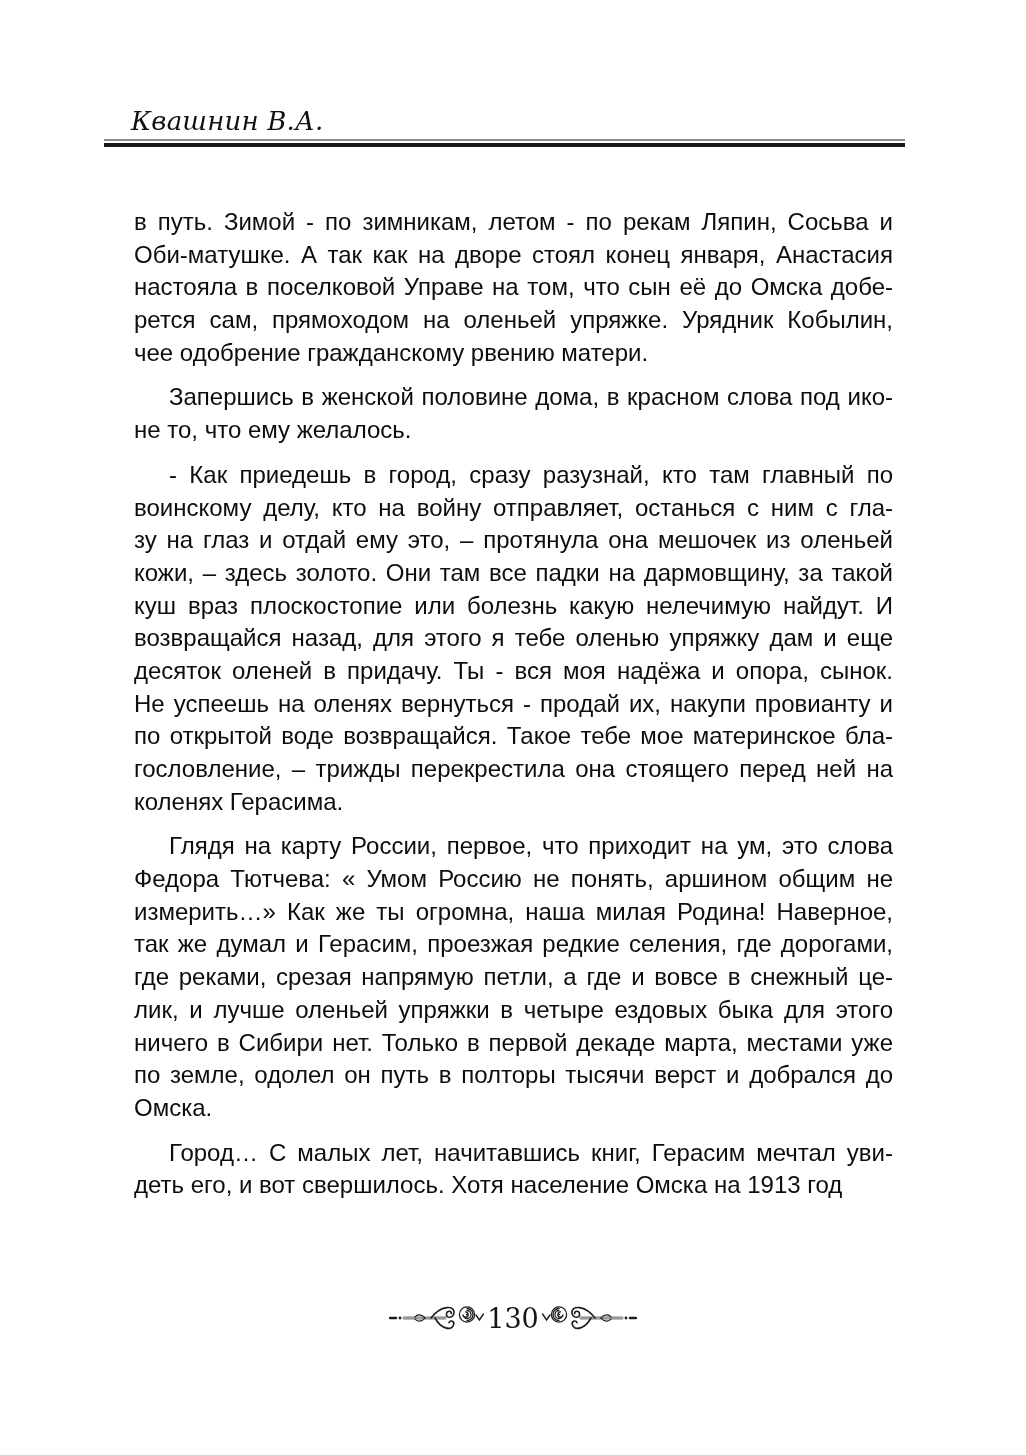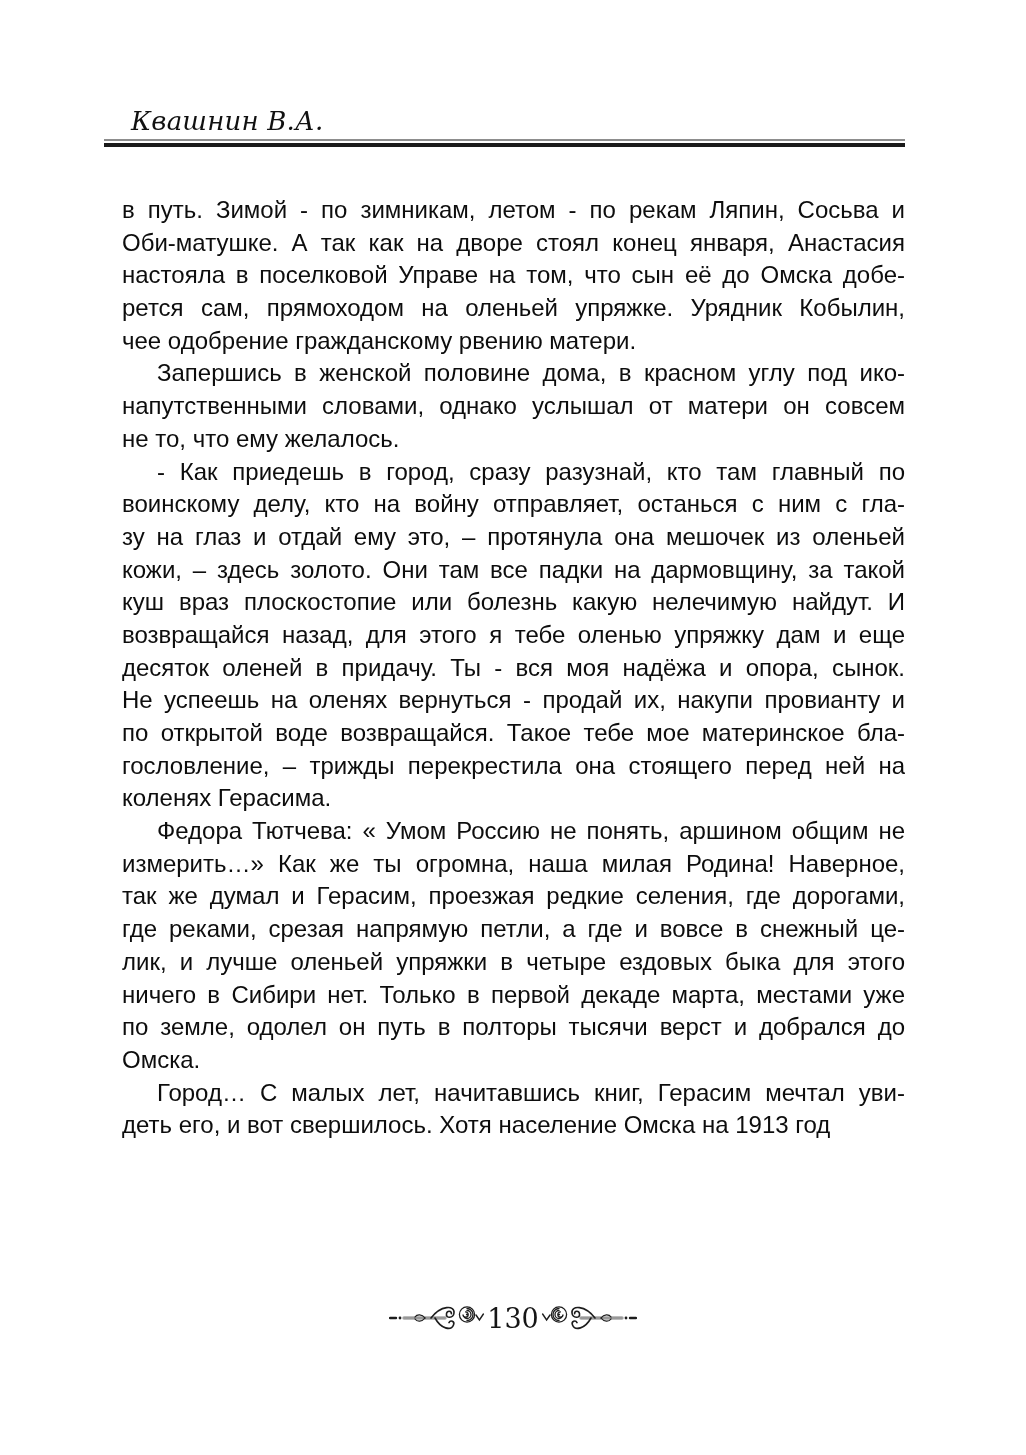--- a/index.html
+++ b/index.html
@@ -42,21 +42,21 @@
 
   
   .body-text {
     position: absolute;
     left: 122px; top: 194px;
     width: 783px;
     font-size: 24px;
     line-height: 32.7px;
     color: #0d0d0d;
   }
-  .para { margin: 0; }
+  .para { margin: 12px; }
   .line {
     height: 32.7px;
     overflow: hidden;
     text-align: justify;
     text-align-last: justify;
   }
   .line.last { text-align-last: left; }
   .para.indent .line:first-child { text-indent: 35px; }
 
   
@@ -94,38 +94,38 @@
 
   <div class="body-text" id="body-text">
       <div class="para">
         <div class="line">в путь. Зимой - по зимникам, летом - по рекам Ляпин, Сосьва и</div>
         <div class="line">Оби-матушке. А так как на дворе стоял конец января, Анастасия</div>
         <div class="line">настояла в поселковой Управе на том, что сын её до Омска добе-</div>
         <div class="line">рется сам, прямоходом на оленьей упряжке. Урядник Кобылин,</div>
         <div class="line last">чее одобрение гражданскому рвению матери.</div>
       </div>
       <div class="para indent">
-        <div class="line">Запершись в женской половине дома, в красном углу под ико-</div>
-        <div class="line">напутственными словами, однако услышал от матери он совсем</div>
+        <div class="line">Запершись в женской половине дома, в красном слова под ико-</div>
         <div class="line last">не то, что ему желалось.</div>
       </div>
       <div class="para indent">
         <div class="line">- Как приедешь в город, сразу разузнай, кто там главный по</div>
         <div class="line">воинскому делу, кто на войну отправляет, останься с ним с гла-</div>
         <div class="line">зу на глаз и отдай ему это, – протянула она мешочек из оленьей</div>
         <div class="line">кожи, – здесь золото. Они там все падки на дармовщину, за такой</div>
         <div class="line">куш враз плоскостопие или болезнь какую нелечимую найдут. И</div>
         <div class="line">возвращайся назад, для этого я тебе оленью упряжку дам и еще</div>
         <div class="line">десяток оленей в придачу. Ты - вся моя надёжа и опора, сынок.</div>
         <div class="line">Не успеешь на оленях вернуться - продай их, накупи провианту и</div>
         <div class="line">по открытой воде возвращайся. Такое тебе мое материнское бла-</div>
         <div class="line">гословление, – трижды перекрестила она стоящего перед ней на</div>
         <div class="line last">коленях Герасима.</div>
       </div>
       <div class="para indent">
+        <div class="line">Глядя на карту России, первое, что приходит на ум, это слова</div>
         <div class="line">Федора Тютчева: « Умом Россию не понять, аршином общим не</div>
         <div class="line">измерить…» Как же ты огромна, наша милая Родина! Наверное,</div>
         <div class="line">так же думал и Герасим, проезжая редкие селения, где дорогами,</div>
         <div class="line">где реками, срезая напрямую петли, а где и вовсе в снежный це-</div>
         <div class="line">лик, и лучше оленьей упряжки в четыре ездовых быка для этого</div>
         <div class="line">ничего в Сибири нет. Только в первой декаде марта, местами уже</div>
         <div class="line">по земле, одолел он путь в полторы тысячи верст и добрался до</div>
         <div class="line last">Омска.</div>
       </div>
       <div class="para indent">

